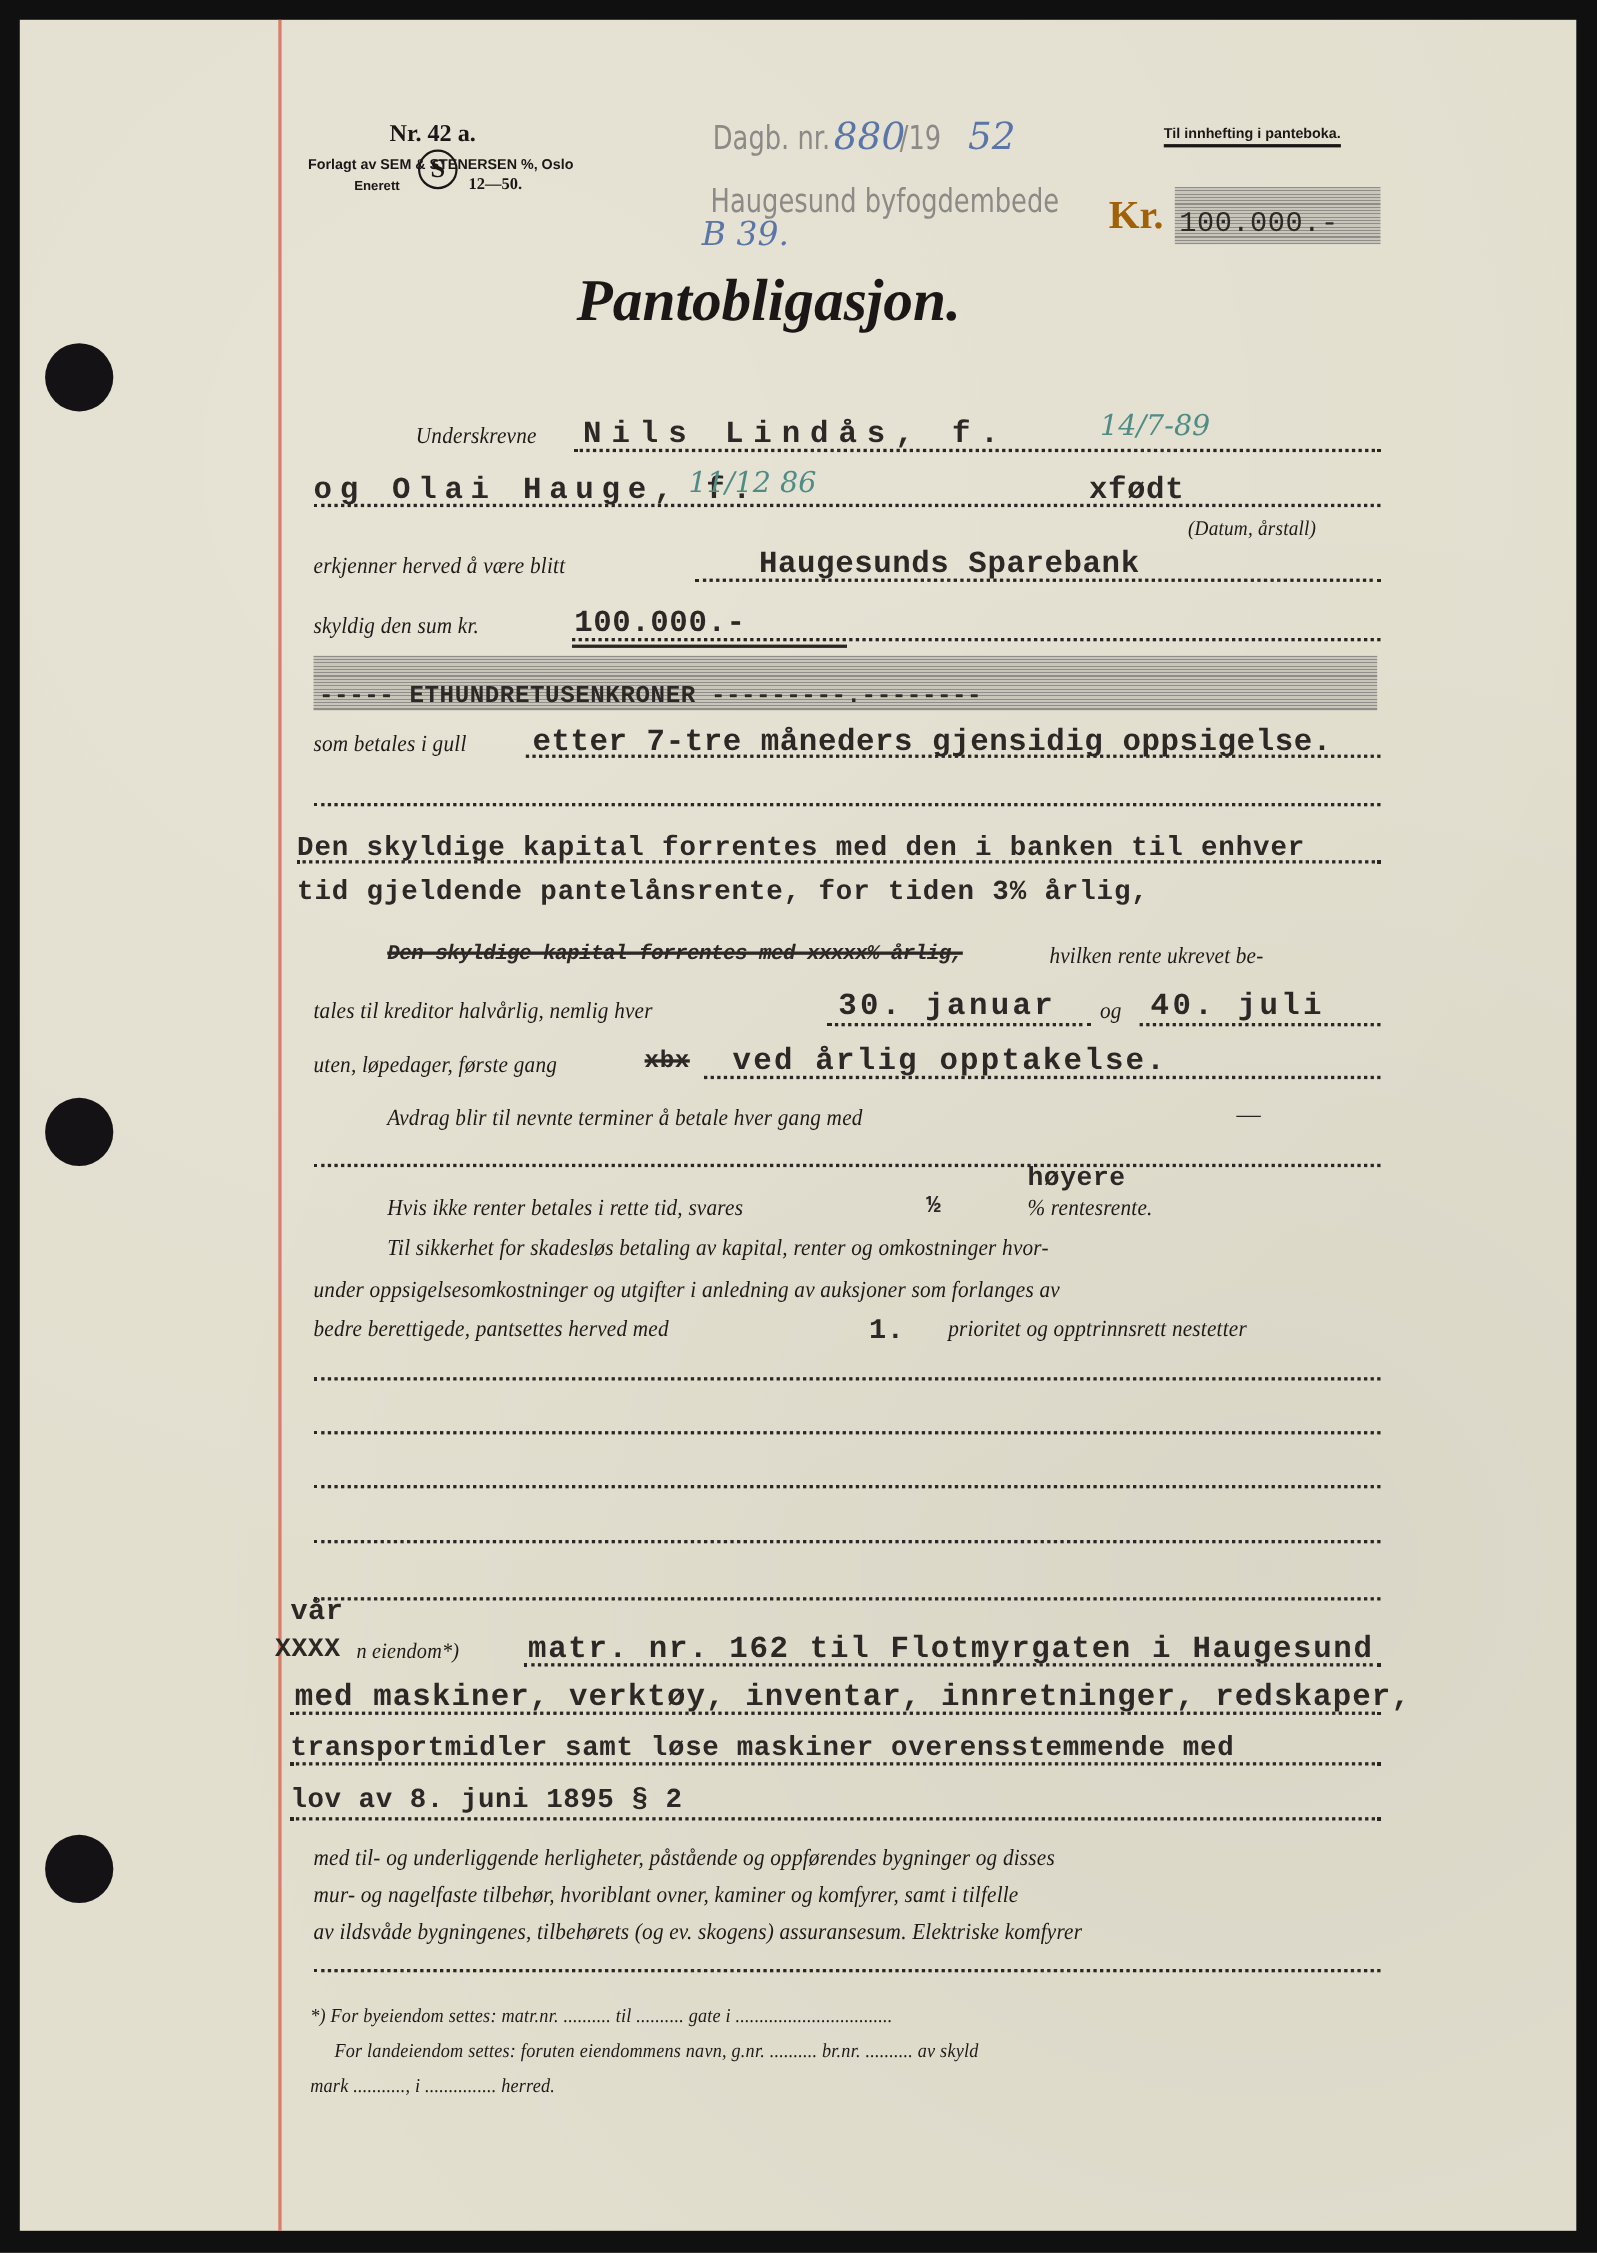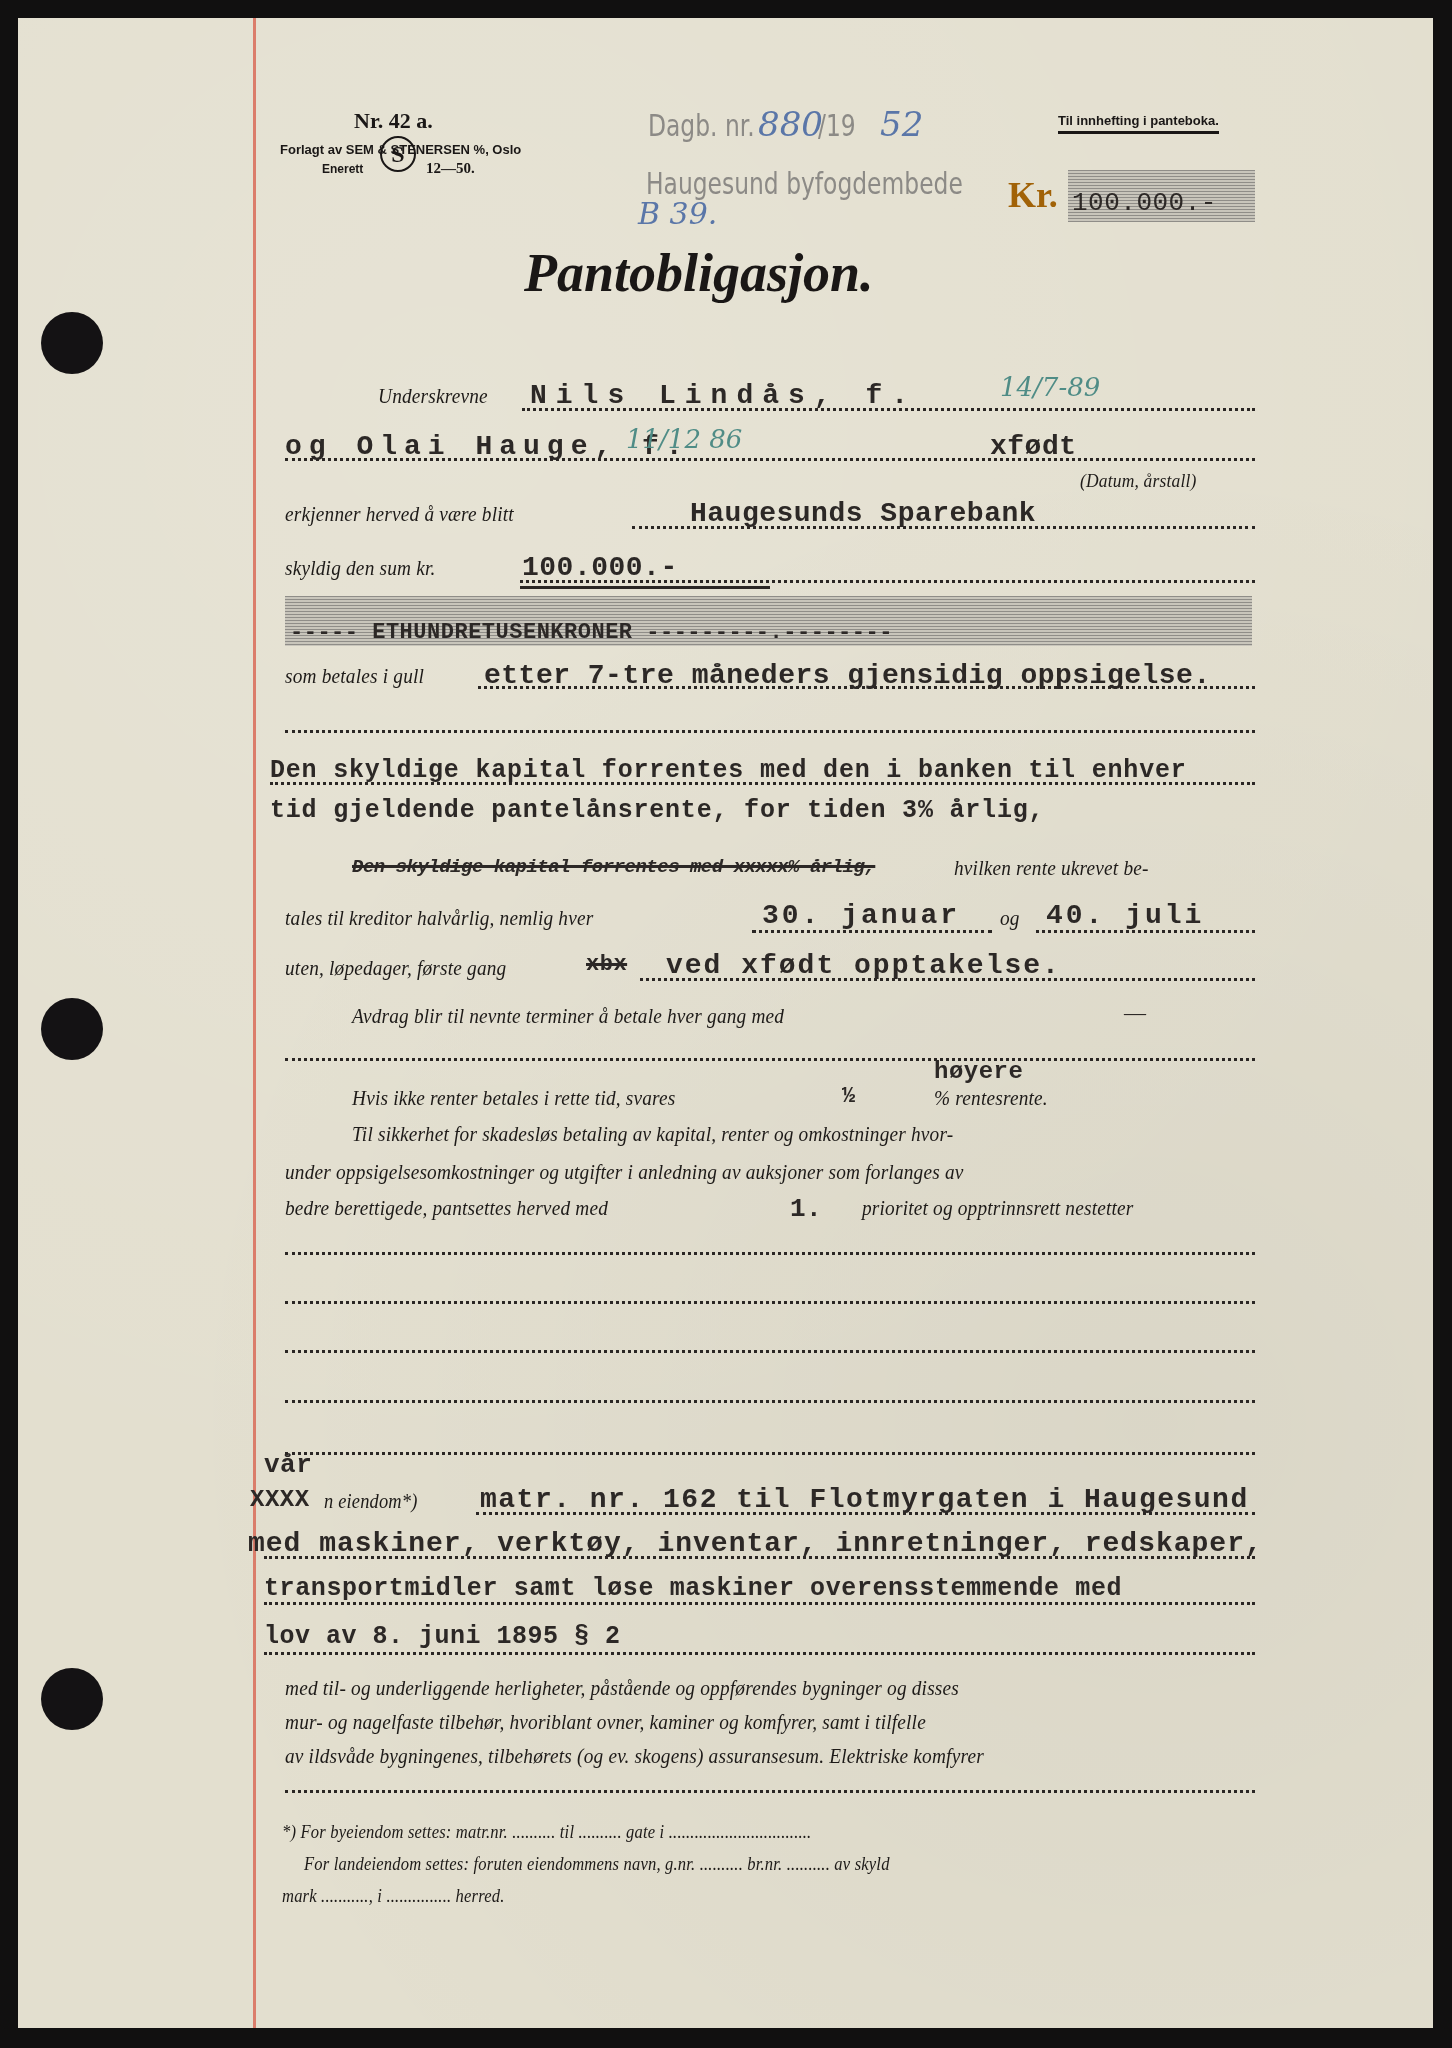--- a/index.html
+++ b/index.html
@@ -88,21 +88,21 @@
 <div class="abs form" style="left:285px;top:906px;">tales til kreditor halvårlig, nemlig hver</div>
 <div class="dots" style="left:752px;top:930px;width:240px;"></div>
 <div class="abs typed" style="left:762px;top:900px;letter-spacing:3px;">30. januar</div>
 <div class="abs form" style="left:1000px;top:906px;">og</div>
 <div class="dots" style="left:1036px;top:930px;width:219px;"></div>
 <div class="abs typed" style="left:1046px;top:900px;letter-spacing:3px;">40. juli</div>
 
 <div class="abs form" style="left:285px;top:956px;">uten, løpedager, første gang</div>
 <div class="abs typed strike" style="left:586px;top:952px;font-size:22px;">xbx</div>
 <div class="dots" style="left:640px;top:978px;width:615px;"></div>
-<div class="abs typed" style="left:666px;top:950px;letter-spacing:2px;">ved xfødt opptakelse.</div>
+<div class="abs typed" style="left:666px;top:950px;letter-spacing:2px;">ved årlig opptakelse.</div>
 
 <div class="abs form" style="left:352px;top:1004px;">Avdrag blir til nevnte terminer å betale hver gang med</div>
 <div class="abs serif" style="left:1124px;top:1000px;font-size:22px;color:#1d1a18;">—</div>
 <div class="dots" style="left:285px;top:1058px;width:970px;"></div>
 
 <div class="abs typed" style="left:934px;top:1058px;font-size:24px;">høyere</div>
 <div class="abs form" style="left:352px;top:1086px;">Hvis ikke renter betales i rette tid, svares</div>
 <div class="abs typed" style="left:842px;top:1084px;font-size:22px;">½</div>
 <div class="abs form" style="left:934px;top:1086px;">% rentesrente.</div>
 
@@ -117,21 +117,21 @@
 <div class="dots" style="left:285px;top:1350px;width:970px;"></div>
 <div class="dots" style="left:285px;top:1400px;width:970px;"></div>
 <div class="dots" style="left:285px;top:1452px;width:970px;"></div>
 
 <div class="abs typed" style="left:264px;top:1450px;font-size:26px;">vår</div>
 <div class="abs typed" style="left:250px;top:1486px;font-size:24px;">XXXX</div>
 <div class="abs form" style="left:324px;top:1490px;font-size:20px;">n eiendom*)</div>
 <div class="dots" style="left:476px;top:1512px;width:779px;"></div>
 <div class="abs typed" style="left:480px;top:1484px;letter-spacing:1.5px;">matr. nr. 162 til Flotmyrgaten i Haugesund</div>
 <div class="dots" style="left:264px;top:1556px;width:991px;"></div>
-<div class="abs typed" style="left:248px;top:1528px;letter-spacing:1px;">med maskiner, verktøy, inventar, innretninger, redskaper,</div>
+<div class="abs typed" style="left:268px;top:1528px;letter-spacing:1px;">med maskiner, verktøy, inventar, innretninger, redskaper,</div>
 <div class="dots" style="left:264px;top:1602px;width:991px;"></div>
 <div class="abs typed" style="left:264px;top:1574px;font-size:25px;letter-spacing:0.6px;">transportmidler samt løse maskiner overensstemmende med</div>
 <div class="dots" style="left:264px;top:1652px;width:991px;"></div>
 <div class="abs typed" style="left:264px;top:1622px;font-size:25px;">lov av 8. juni 1895 § 2</div>
 
 <div class="abs form" style="left:285px;top:1676px;">med til- og underliggende herligheter, påstående og oppførendes bygninger og disses</div>
 <div class="abs form" style="left:285px;top:1710px;">mur- og nagelfaste tilbehør, hvoriblant ovner, kaminer og komfyrer, samt i tilfelle</div>
 <div class="abs form" style="left:285px;top:1744px;">av ildsvåde bygningenes, tilbehørets (og ev. skogens) assuransesum. Elektriske komfyrer</div>
 <div class="dots" style="left:285px;top:1790px;width:970px;"></div>
 

